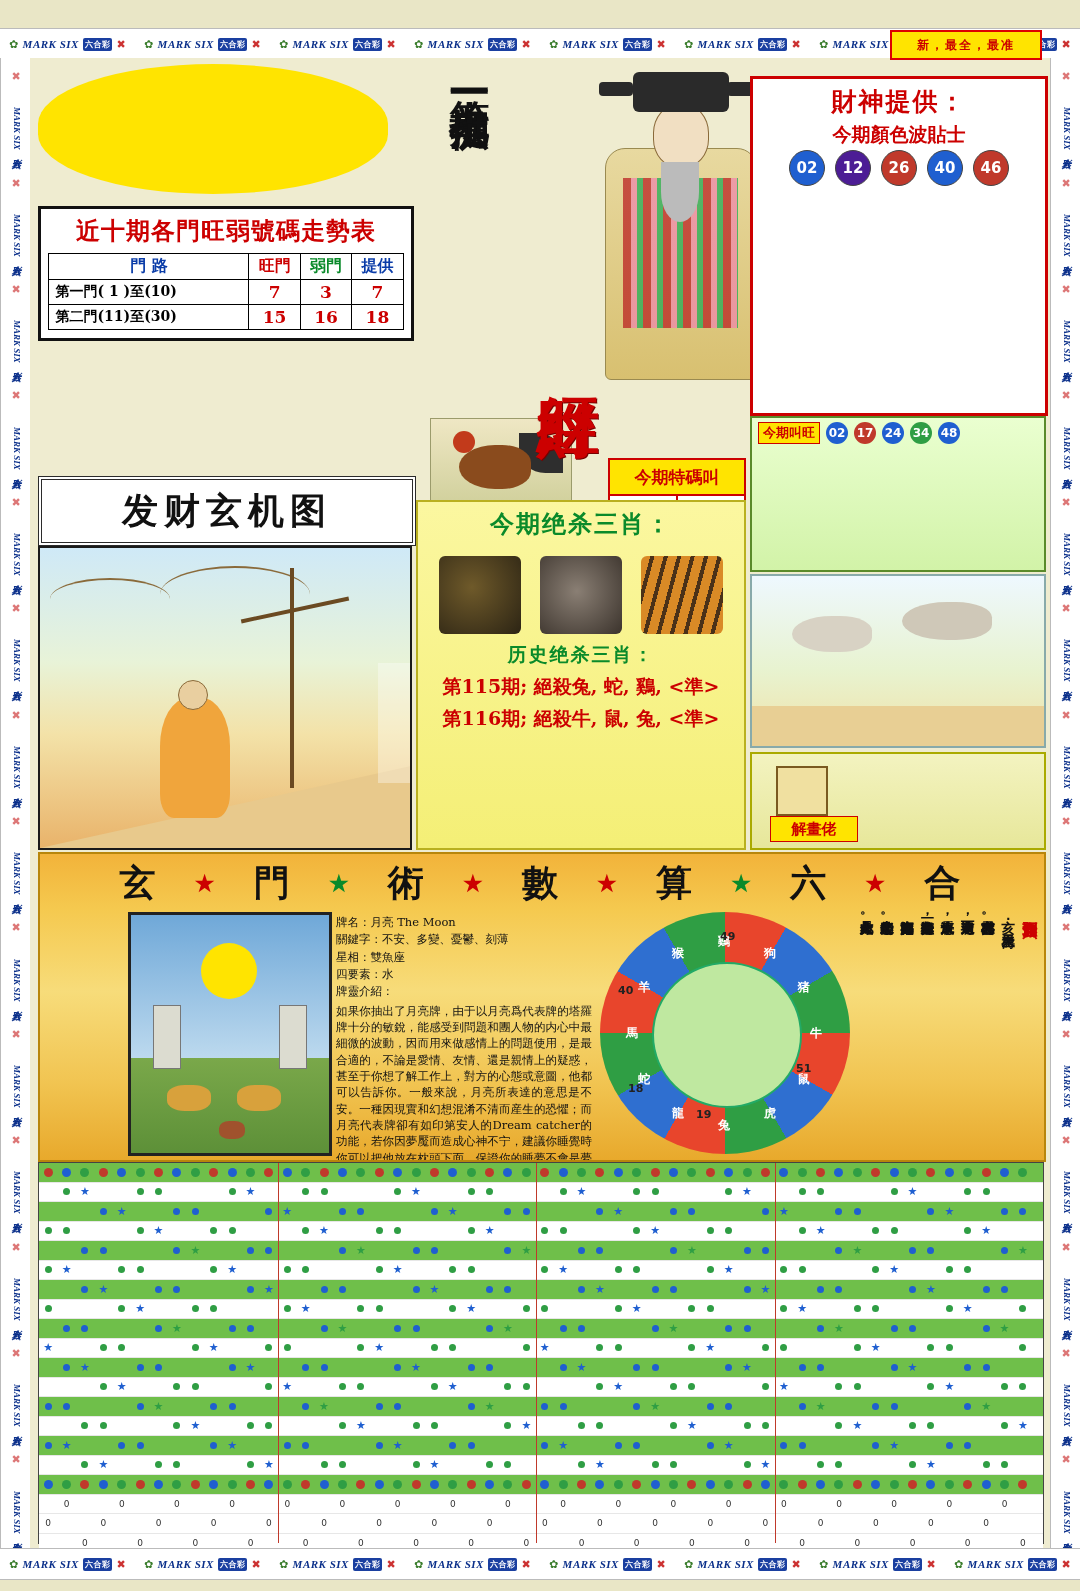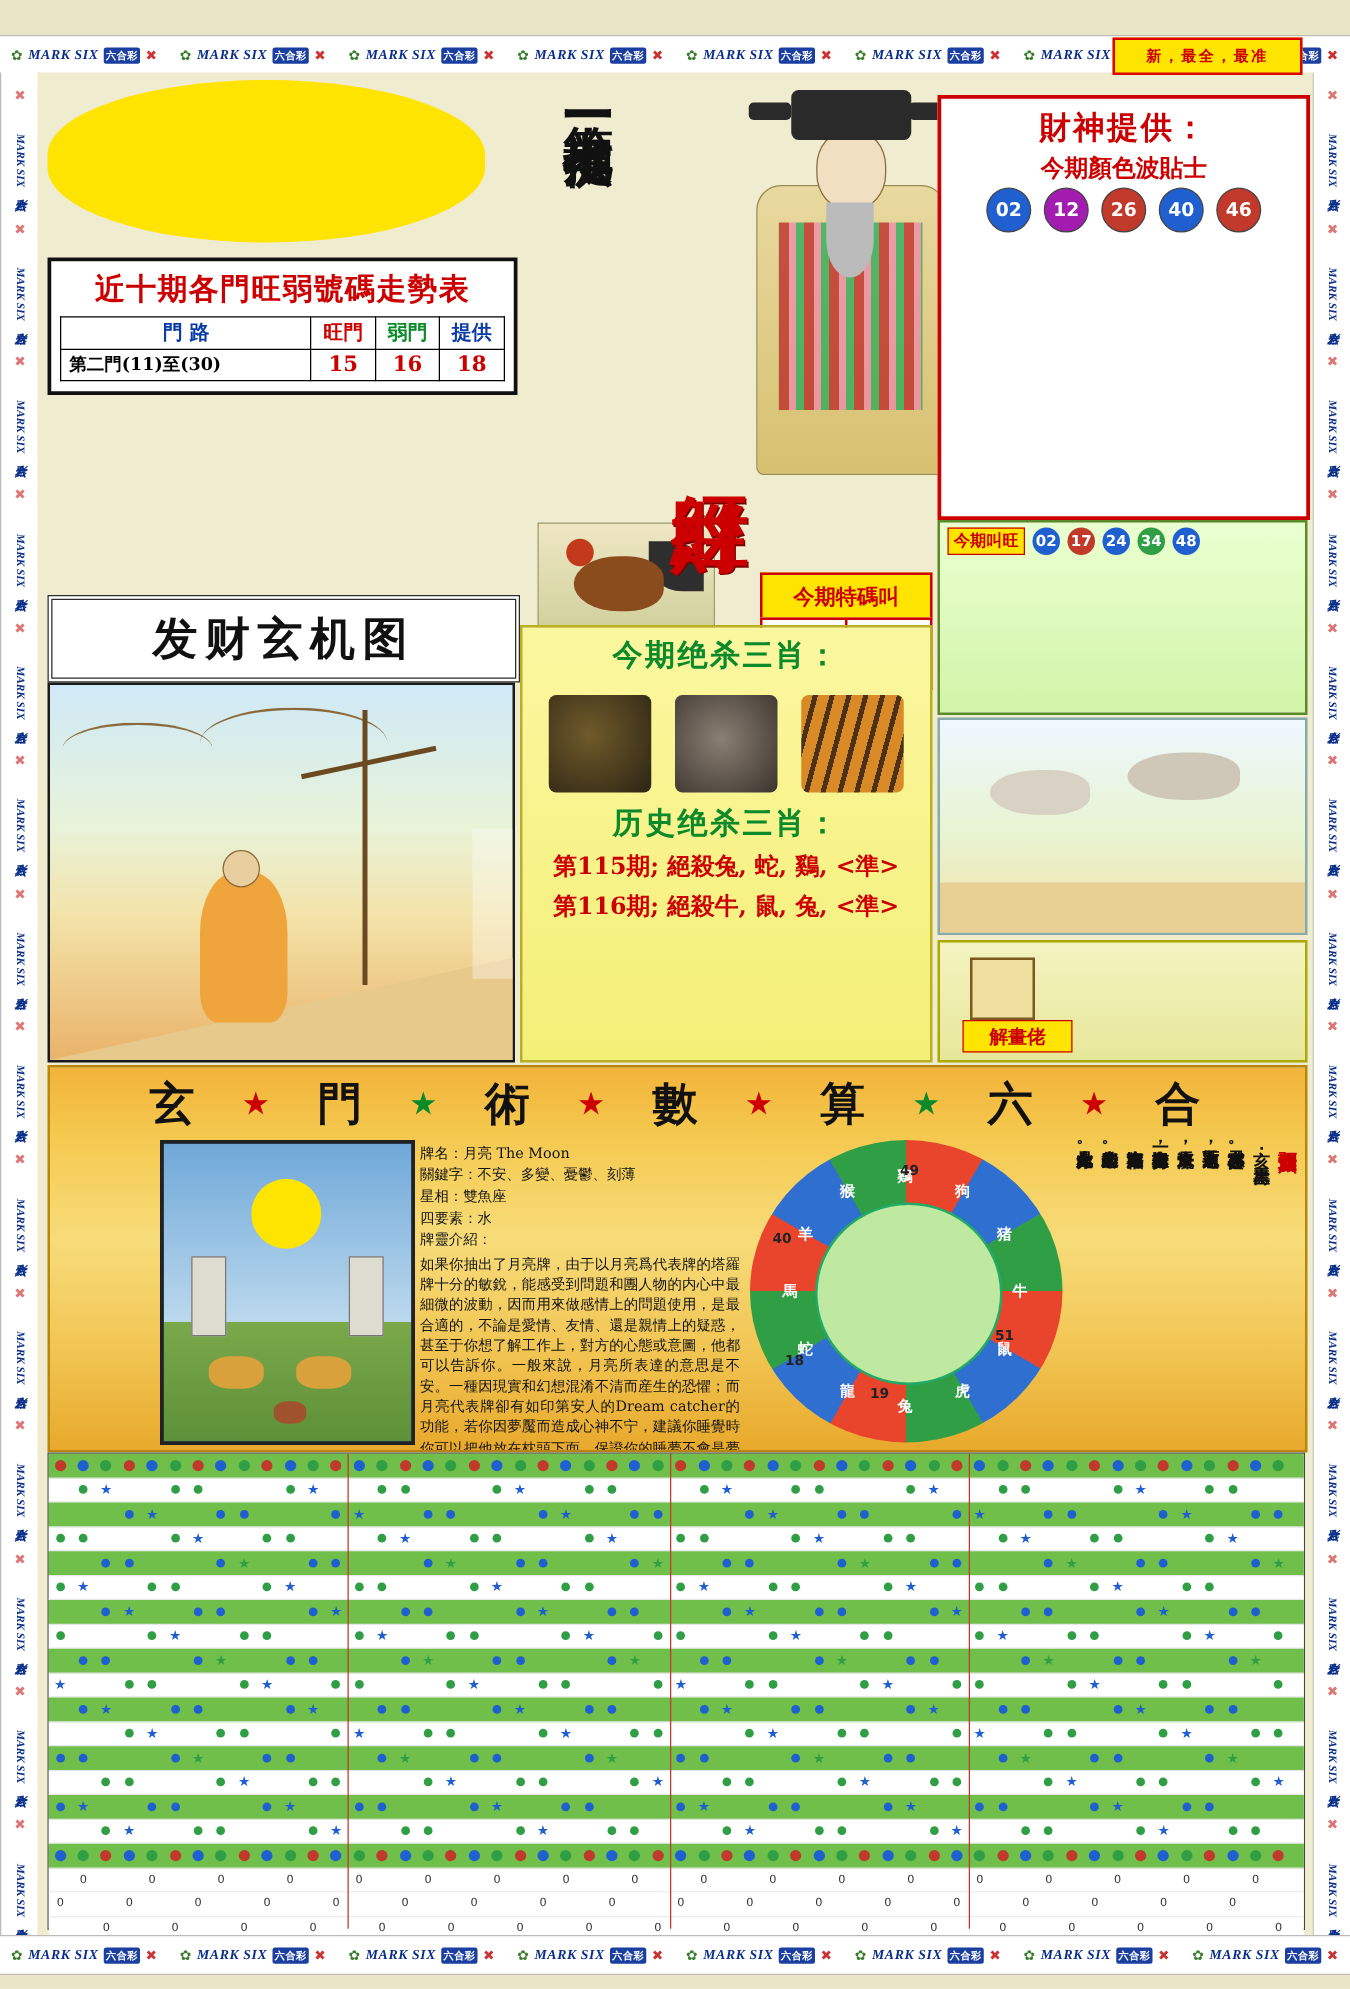--- a/index.html
+++ b/index.html
@@ -95,21 +95,21 @@
   
   .kill{position:absolute;left:386px;top:442px;width:326px;height:346px;
     background:linear-gradient(#fbf7a0,#f4ef76);border:2px solid #b9b020;}
   .kill h4{margin:6px 0 2px;text-align:center;font-size:24px;color:#0a8a2a;font-weight:bold;
     font-family:"DejaVu Serif","Liberation Serif",serif;letter-spacing:2px;}
   .kill .animals{display:flex;justify-content:space-around;align-items:flex-end;height:92px;padding:0 12px;}
   .kill .an{width:82px;height:78px;border-radius:6px;}
   .an.snake{background:radial-gradient(circle at 40% 40%,#6f5a2a,#2c2414);}
   .an.rat{background:radial-gradient(circle at 45% 45%,#8a7f74,#3b332c);}
   .an.tiger{background:repeating-linear-gradient(105deg,#d98a26 0 9px,#4a3118 9px 13px);}
-  .kill h5{margin:8px 0 4px;text-align:center;font-size:24px;color:#0a8a2a;font-weight:bold;
+  .kill h5{margin:8px 0 4px;text-align:center;font-size:19px;color:#0a8a2a;font-weight:bold;
     font-family:"DejaVu Serif","Liberation Serif",serif;letter-spacing:2px;}
   .kill .hline{font-size:19px;color:#c00;text-align:center;margin:6px 0;font-weight:bold;
     font-family:"DejaVu Serif","Liberation Serif",serif;}
 
   
   .rooster{position:absolute;left:400px;top:360px;width:140px;height:90px;
     background:linear-gradient(#efe7c4,#cfcf9a);border:1px solid #9b9b6b;}
   .rooster .body{position:absolute;left:28px;top:26px;width:72px;height:44px;background:#8a4b1d;border-radius:50% 40% 40% 50%;}
   .rooster .tail{position:absolute;left:88px;top:14px;width:44px;height:40px;background:#2e2e2e;border-radius:0 60% 0 60%;}
   .rooster .hd{position:absolute;left:22px;top:12px;width:22px;height:22px;background:#c23a1b;border-radius:50%;}
@@ -359,20 +359,26 @@
         <thead>
           <tr>
             <th>門 路</th>
             <th class="c2">旺門</th>
             <th class="c3">弱門</th>
             <th class="c4">提供</th>
           </tr>
         </thead>
         <tbody id="trendBody">
             <tr>
+              <td class="lbl">第一門( 1 )至(10)</td>
+              <td class="num">7</td>
+              <td class="num">3</td>
+              <td class="num">7</td>
+            </tr>
+            <tr>
               <td class="lbl">第二門(11)至(30)</td>
               <td class="num">15</td>
               <td class="num">16</td>
               <td class="num">18</td>
             </tr>
           </tbody>
       </table>
     </div>
 
     <div class="fcbanner">
@@ -412,21 +418,21 @@
       <div class="hat"></div>
       <div class="wing l"></div>
       <div class="wing r"></div>
     </div>
 
     <div class="caishen">
       <h3>財神提供：</h3>
       <div class="sub">今期顏色波貼士</div>
       <div class="balls" id="caishenBalls">
           <div class="ball" style="background: rgb(31, 95, 208);">02</div>
-          <div class="ball" style="background: #a21caf;">12</div>
+          <div class="ball" style="background: #4c1d95;">12</div>
           <div class="ball" style="background: rgb(192, 57, 43);">26</div>
           <div class="ball" style="background: rgb(31, 95, 208);">40</div>
           <div class="ball" style="background: rgb(192, 57, 43);">46</div>
         </div>
     </div>
 
     <div class="wang">
       <div class="hdr">
         <span class="tag">今期叫旺</span>
         <span class="nums" id="wangNums">

